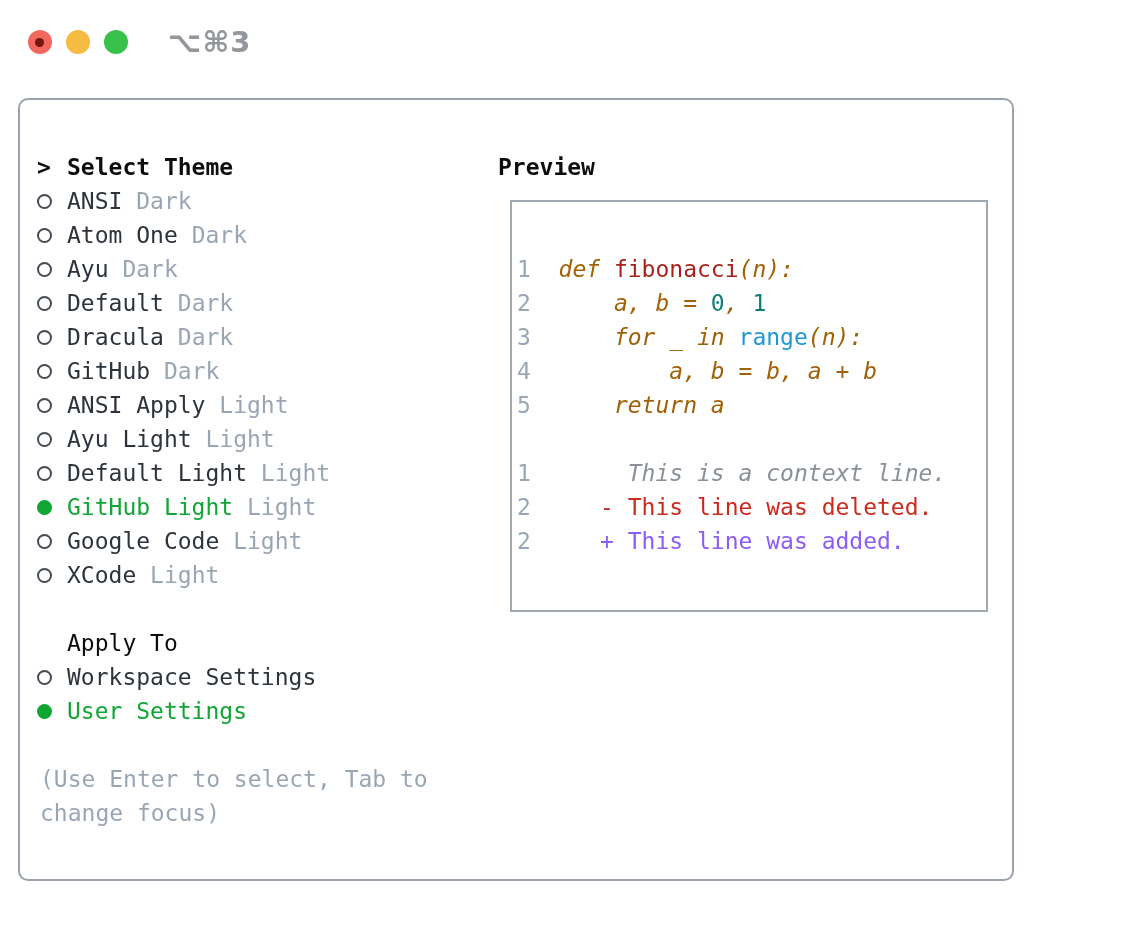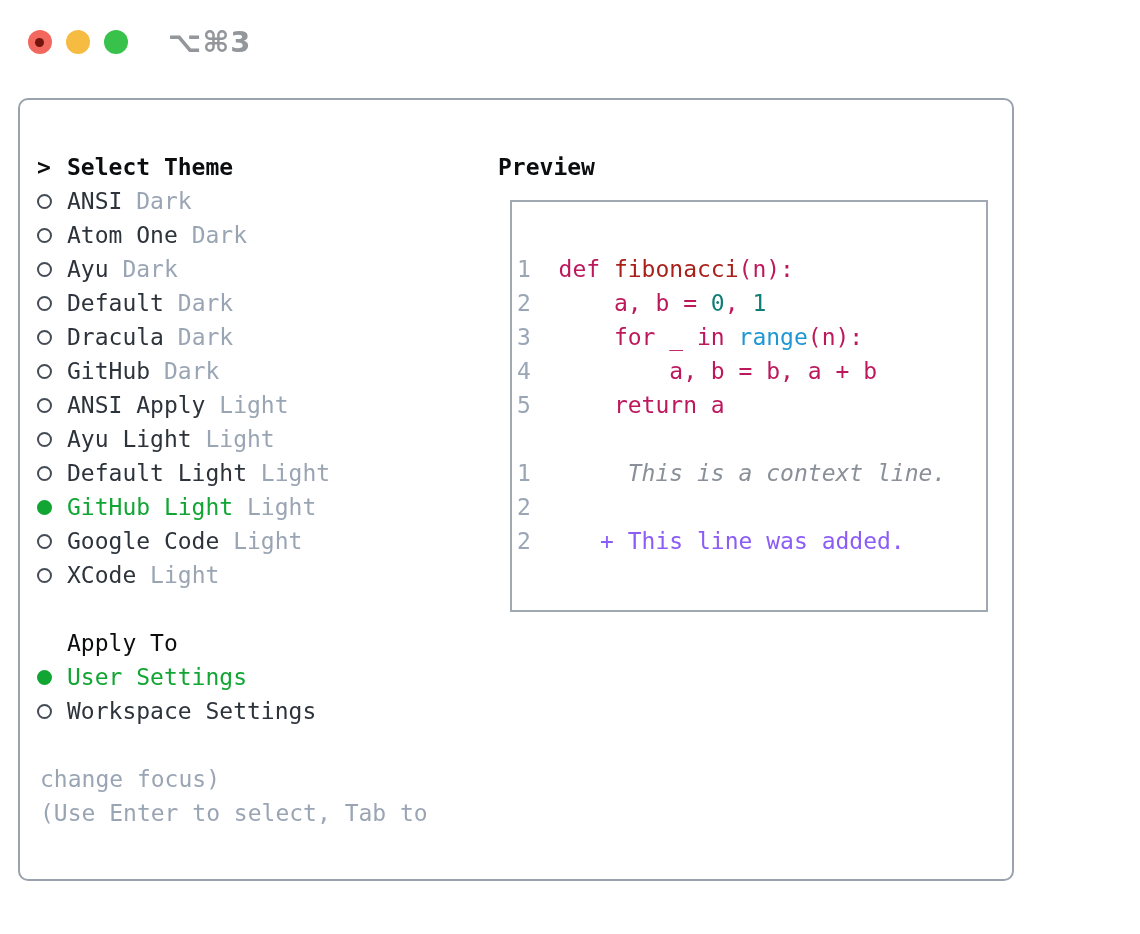--- a/index.html
+++ b/index.html
@@ -33,21 +33,21 @@
   .theme-name.selected,.apply-name.selected{color:#11a633;}
   .variant{color:#9aa5b4;margin-left:1ch;}
   .hint{color:#9aa5b4;height:34px;line-height:34px;margin-left:3px;white-space:pre;}
   
   .preview-title{position:absolute;left:478px;top:50px;height:34px;line-height:34px;font-size:23px;font-weight:bold;color:#0b0d0f;}
   .preview-box{position:absolute;left:490px;top:100px;width:478px;height:412px;
     border:2px solid #a0a8b2;box-sizing:border-box;padding:50px 0 0 5px;background:#fff;}
   .code-line{display:flex;height:34px;line-height:34px;font-size:23px;white-space:pre;}
   .lnum{color:#9aa6b6;width:1ch;flex:0 0 auto;}
   .content{white-space:pre;margin-left:2ch;}
-  .tk-plain{color:#be185d;}
+  .tk-plain{color:#a16207;font-style:italic;}
   .tk-func{color:#a9201a;}
   .tk-number{color:#0e7d76;}
   .tk-builtin{color:#1f97d4;}
   .tk-context{color:#8a9099;font-style:italic;}
   .tk-deleted{color:#cb2a1c;}
   .tk-added{color:#8b5cf6;}
 </style>
 </head>
 <body>
 
@@ -84,39 +84,39 @@
       </div>
 
     <div class="row spacer"></div>
 
     <div class="row">
       <span class="marker"></span>
       <span class="subhdr">Apply To</span>
     </div>
 
     <div id="apply-list">
+        <div class="row"><span class="marker"><span class="bullet"></span></span><span class="apply-name">Workspace Settings</span></div>
         <div class="row"><span class="marker"><span class="bullet filled"></span></span><span class="apply-name selected">User Settings</span></div>
-        <div class="row"><span class="marker"><span class="bullet"></span></span><span class="apply-name">Workspace Settings</span></div>
       </div>
 
     <div class="row spacer"></div>
 
+    <div class="hint">(Use Enter to select, Tab to</div>
     <div class="hint">change focus)</div>
-    <div class="hint">(Use Enter to select, Tab to</div>
   </div>
 
   <div class="preview-title">Preview</div>
 
   <div class="preview-box">
     <div id="code-lines">
         <div class="code-line"><span class="lnum">1</span><span class="content"><span class="tk-plain">def </span><span class="tk-func">fibonacci</span><span class="tk-plain">(n):</span></span></div>
         <div class="code-line"><span class="lnum">2</span><span class="content"><span class="tk-plain">    a, b = </span><span class="tk-number">0</span><span class="tk-plain">, </span><span class="tk-number">1</span></span></div>
         <div class="code-line"><span class="lnum">3</span><span class="content"><span class="tk-plain">    for _ in </span><span class="tk-builtin">range</span><span class="tk-plain">(n):</span></span></div>
         <div class="code-line"><span class="lnum">4</span><span class="content"><span class="tk-plain">        a, b = b, a + b</span></span></div>
         <div class="code-line"><span class="lnum">5</span><span class="content"><span class="tk-plain">    return a</span></span></div>
         <div class="code-line"><span class="lnum"></span><span class="content"></span></div>
         <div class="code-line"><span class="lnum">1</span><span class="content"><span class="tk-context">     This is a context line.</span></span></div>
-        <div class="code-line"><span class="lnum">2</span></div>
+        <div class="code-line"><span class="lnum">2</span><span class="content"><span class="tk-deleted">   - This line was deleted.</span></span></div>
         <div class="code-line"><span class="lnum">2</span><span class="content"><span class="tk-added">   + This line was added.</span></span></div>
       </div>
   </div>
 
 </div>
 
 </body></html>

